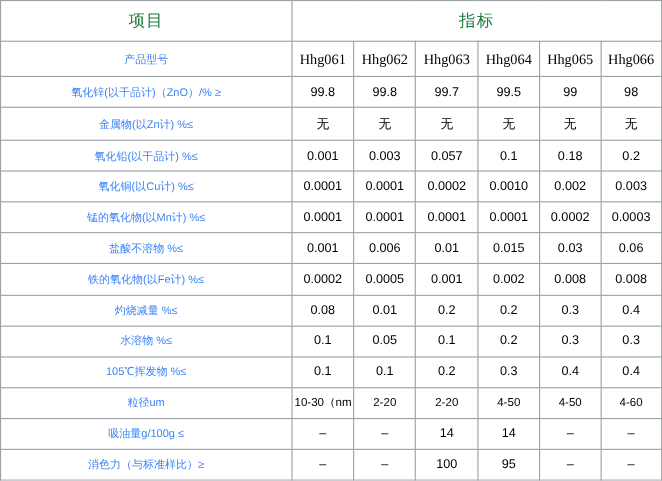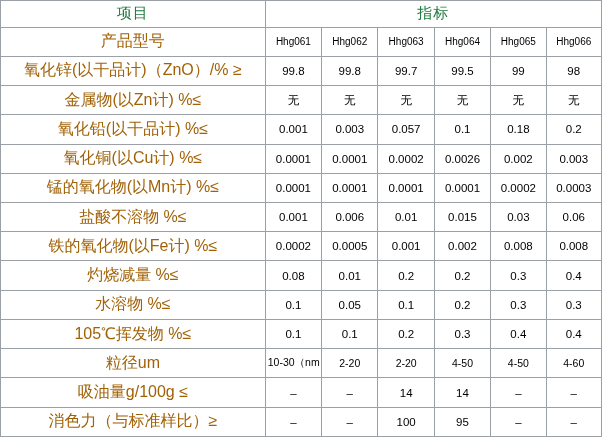--- a/index.html
+++ b/index.html
@@ -32,33 +32,34 @@
     overflow: hidden;
   }
   .hdr {
     background: #c9c9c9;
     color: #1f7a3d;
     font-weight: bold;
     font-size: 15px;
     letter-spacing: 1px;
   }
   .rowlabel {
-    font-size: 16px;
+    font-size: 10px;
     font-weight: bold;
-    color: #a16207;
+    color: #3b82f6;
     text-align: center;
   }
   .val {
     font-size: 11.5px;
   }
   .sub {
     font-size: 10.5px;
   }
   .colname {
-    font-size: 10px;
+    font-size: 13px;
+    font-family: Liberation Serif, serif;
   }
 </style>
 </head>
 <body>
 
 <table id="spec-table">
   <colgroup>
     <col style="width:263px">
     <col style="width:56px">
     <col style="width:56px">
@@ -110,21 +111,21 @@
       <td class="val">0.1</td>
       <td class="val">0.18</td>
       <td class="val">0.2</td>
     </tr>
 
     <tr>
       <td class="rowlabel">氧化铜(以Cu计)   %≤</td>
       <td class="val">0.0001</td>
       <td class="val">0.0001</td>
       <td class="val">0.0002</td>
-      <td class="val">0.0026</td>
+      <td class="val">0.0010</td>
       <td class="val">0.002</td>
       <td class="val">0.003</td>
     </tr>
 
     <tr>
       <td class="rowlabel">锰的氧化物(以Mn计)  %≤</td>
       <td class="val">0.0001</td>
       <td class="val">0.0001</td>
       <td class="val">0.0001</td>
       <td class="val">0.0001</td>

